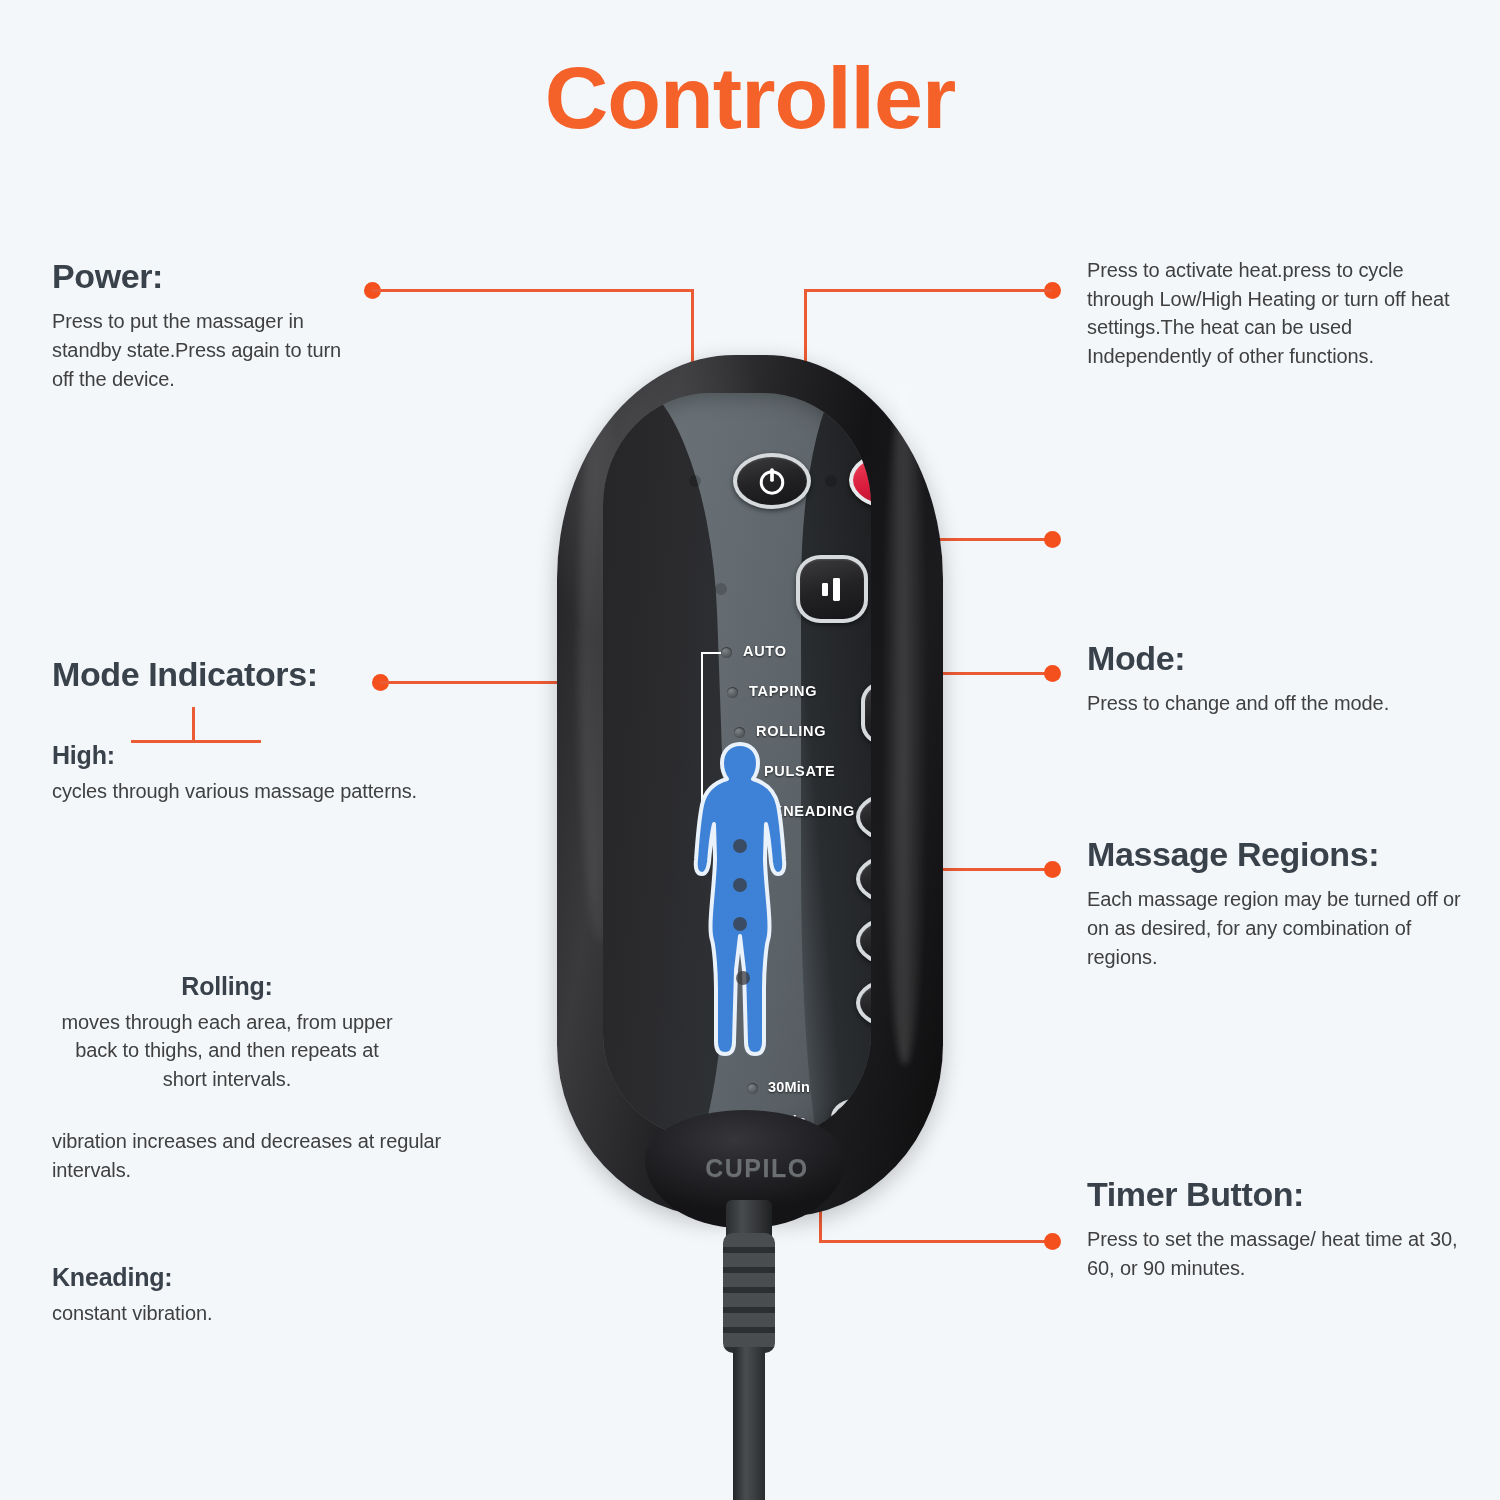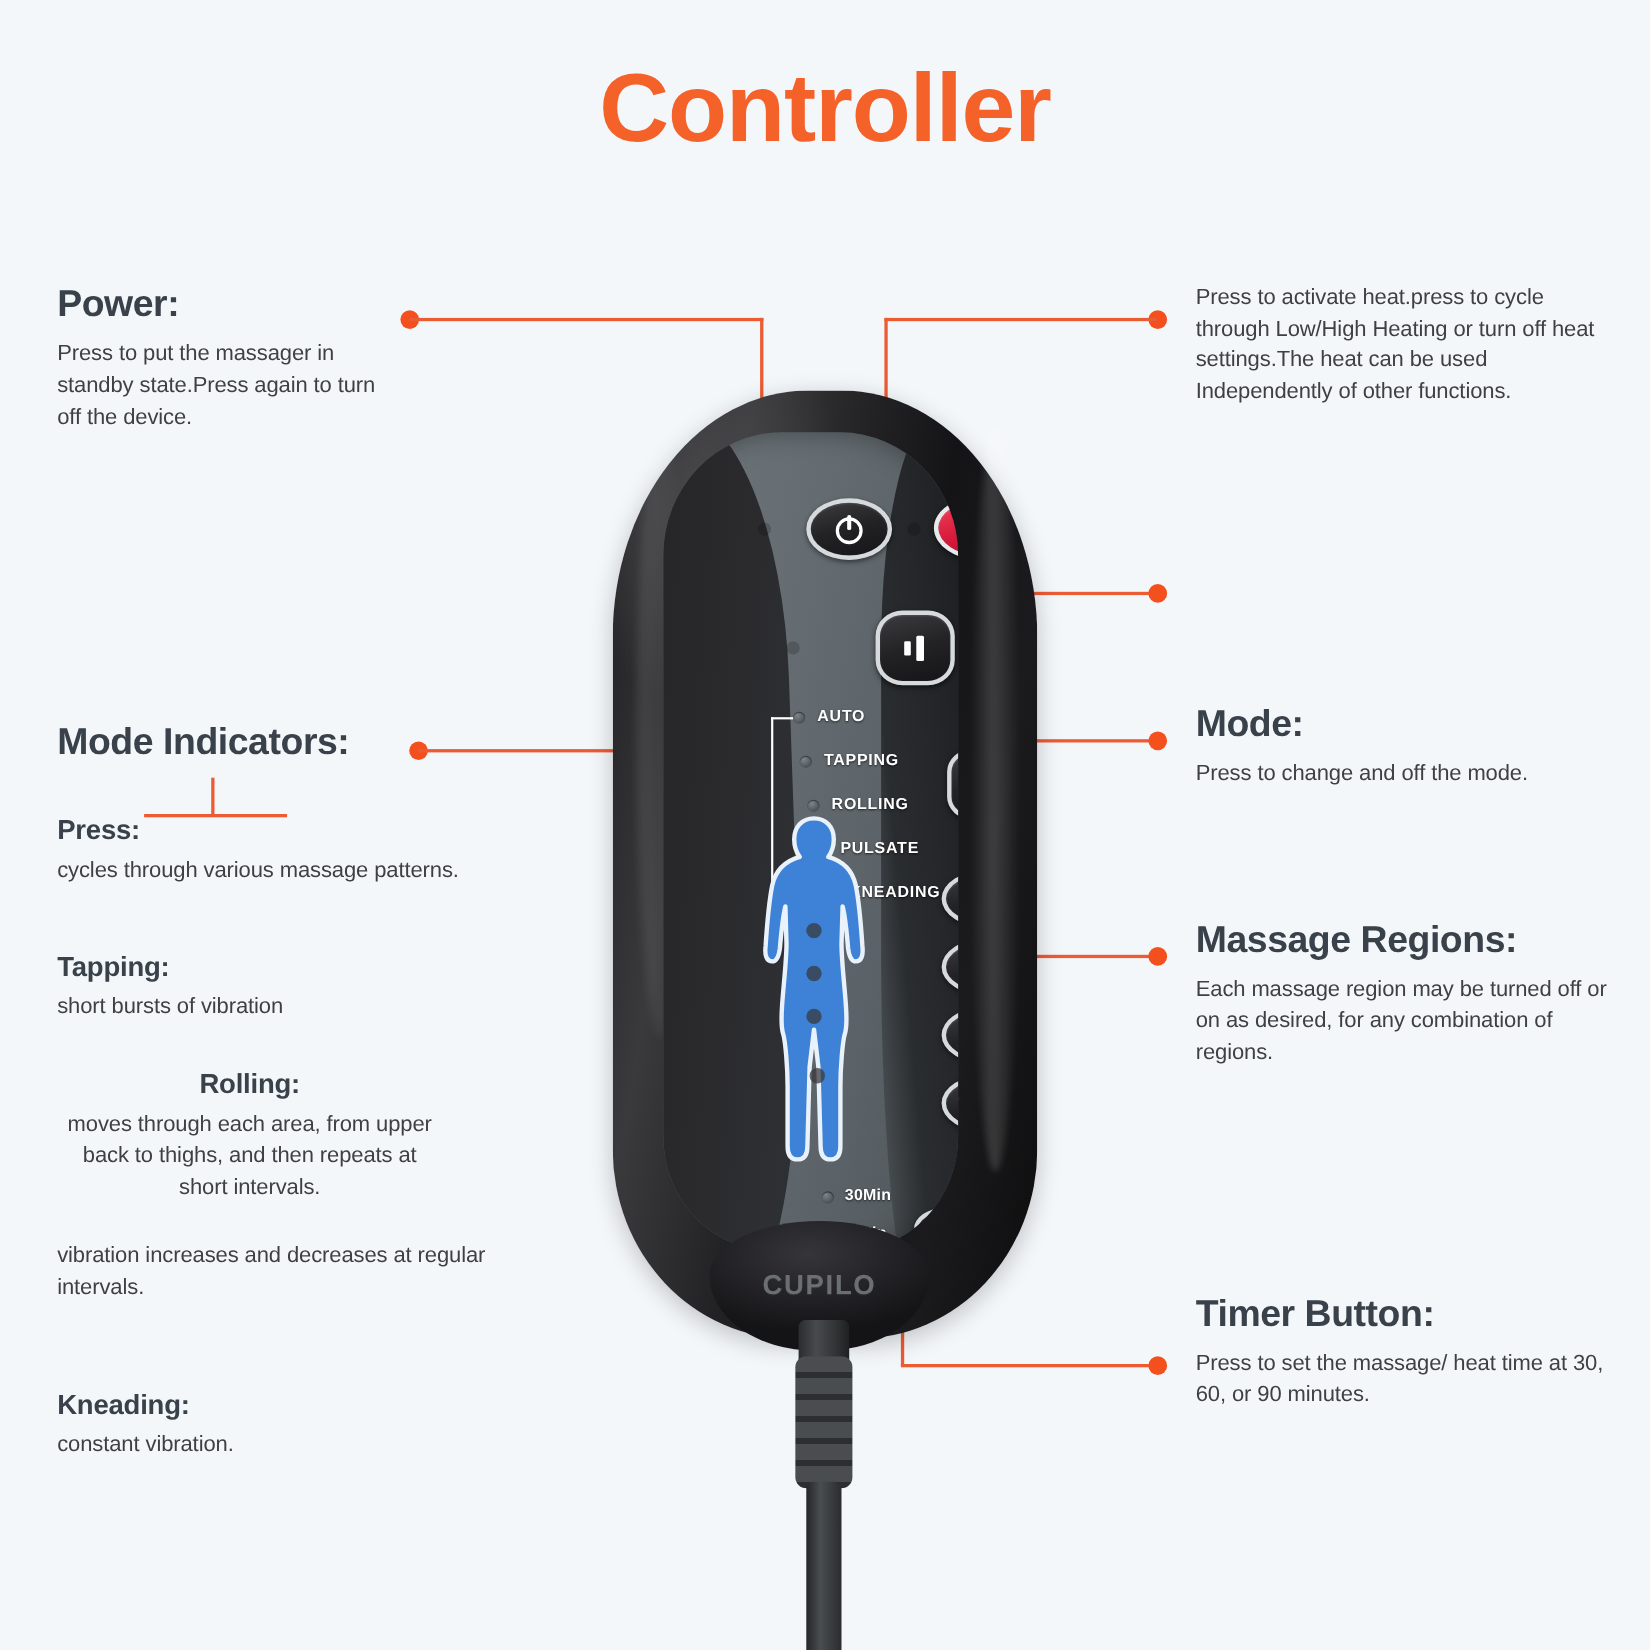--- a/index.html
+++ b/index.html
@@ -88,21 +88,21 @@
     background:linear-gradient(265deg,#1a1a1c 0%, #2a2d30 70%, rgba(42,45,48,0) 100%);
     border-radius:56% 0 0 40% / 26% 0 0 40%;
   }
   .foot{
     position:absolute; left:110px; top:755px; width:200px; height:118px;
     background:
       radial-gradient(ellipse 70% 60% at 45% 25%, #35353a 0%, #232327 55%, #141416 100%);
     border-radius:50% 50% 48% 48% / 42% 42% 58% 58%;
   }
   .brand{
-    position:absolute; left:0; top:44px; width:200px; text-align:center;
+    position:absolute; left:12px; top:44px; width:200px; text-align:center;
     font-size:25px; font-weight:bold; letter-spacing:1.5px;
     color:#6b6f72; text-shadow:0 1px 0 rgba(255,255,255,.08);
   }
   .cord{
     position:absolute; left:191px; top:845px; width:46px; height:40px;
     background:linear-gradient(90deg,#2a2c2e,#484b4e 35%,#303234 75%,#1e2022);
     border-radius:6px 6px 0 0;
   }
   .strain{
     position:absolute; left:188px; top:878px; width:52px; height:120px;
@@ -213,28 +213,24 @@
   <div class="block" style="left:52px; top:258px; width:310px;">
     <h2>Power:</h2>
     <p>Press to put the massager in standby state.Press again to turn off the device.</p>
   </div>
 
   <div class="block" style="left:52px; top:656px; width:330px;">
     <h2>Mode Indicators:</h2>
   </div>
 
   <div class="block" style="left:52px; top:742px; width:380px;">
-    <h3>Press:</h3>
+    <h3>High:</h3>
     <p>cycles through various massage patterns.</p>
   </div>
 
-  <div class="block" style="left:52px; top:866px; width:380px;">
-    <h3>Tapping:</h3>
-    <p>short bursts of vibration</p>
-  </div>
 
   <div class="block" style="left:52px; top:973px; width:350px;text-align:center;">
     <h3>Rolling:</h3>
     <p>moves through each area, from upper back to thighs, and then repeats at short intervals.</p>
   </div>
 
   <div class="block" style="left:52px; top:1127px; width:400px;">
     <p>vibration increases and decreases at regular intervals.</p>
   </div>
 

